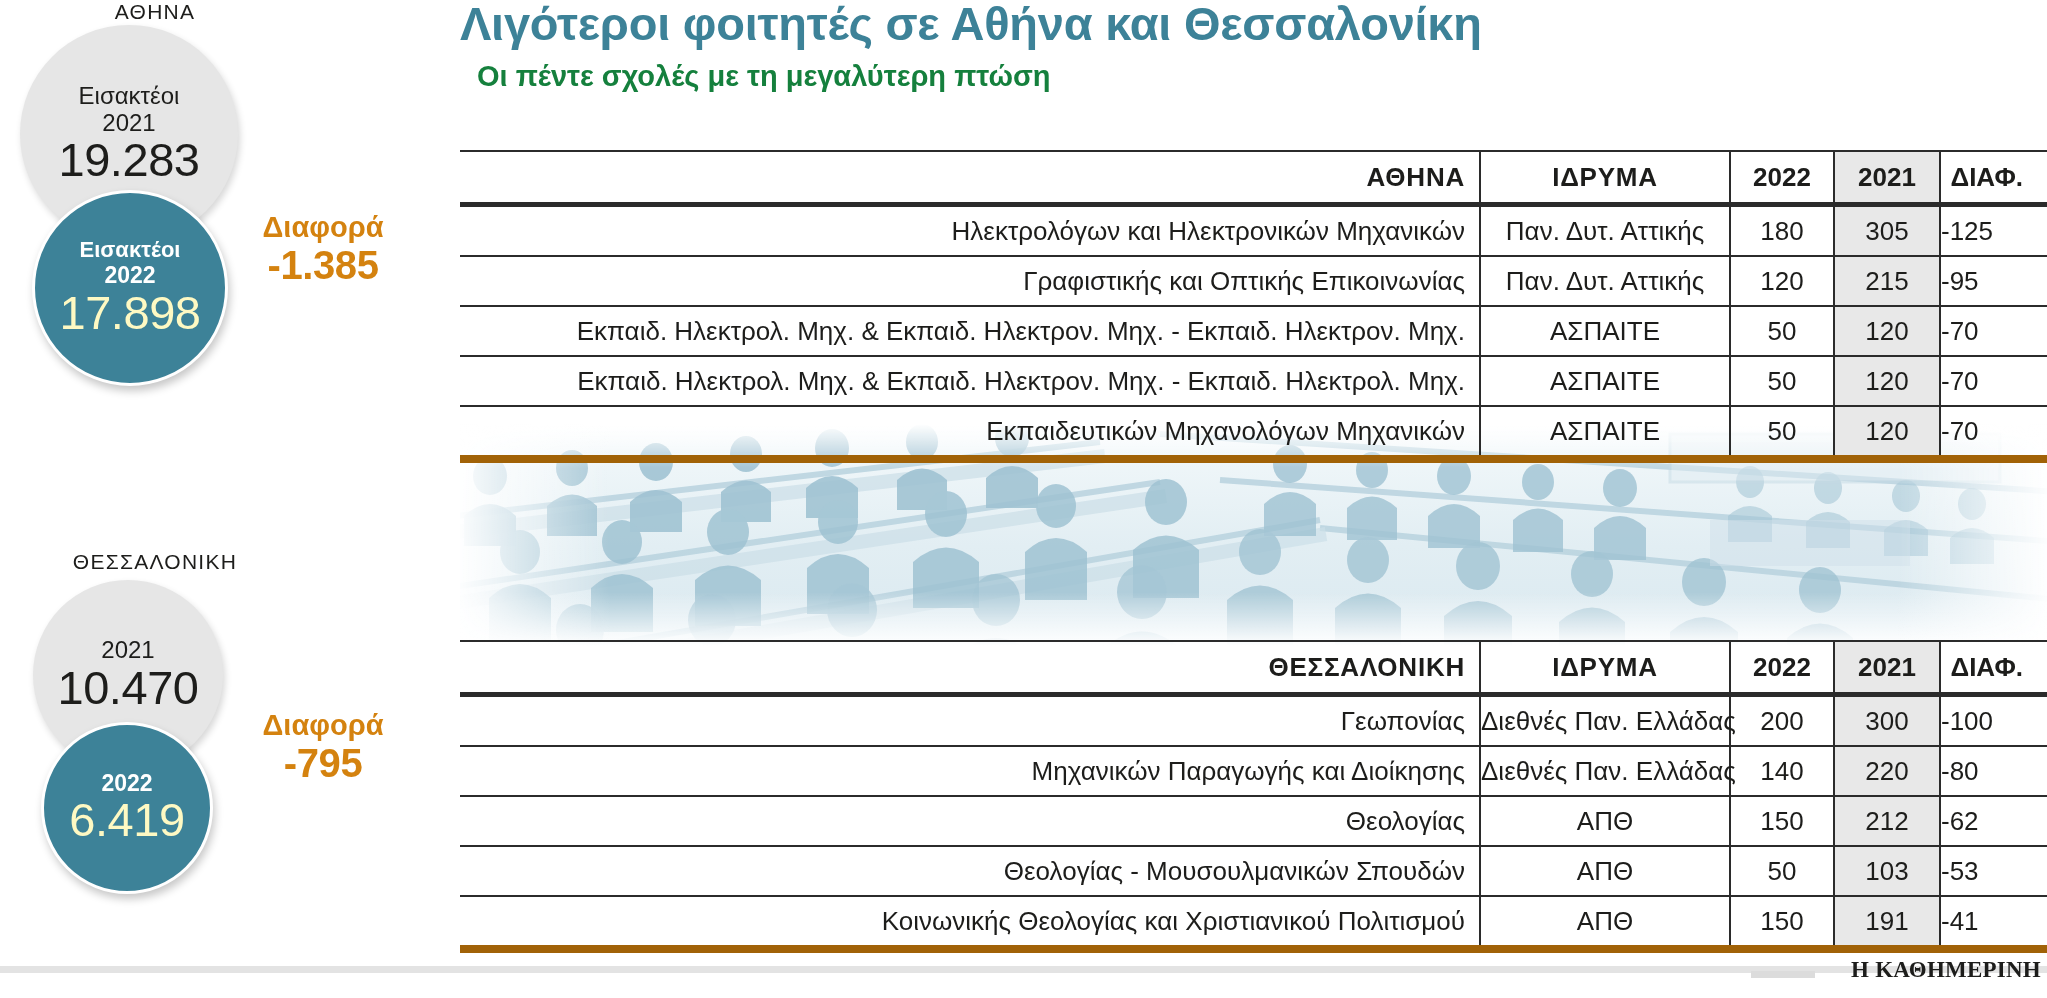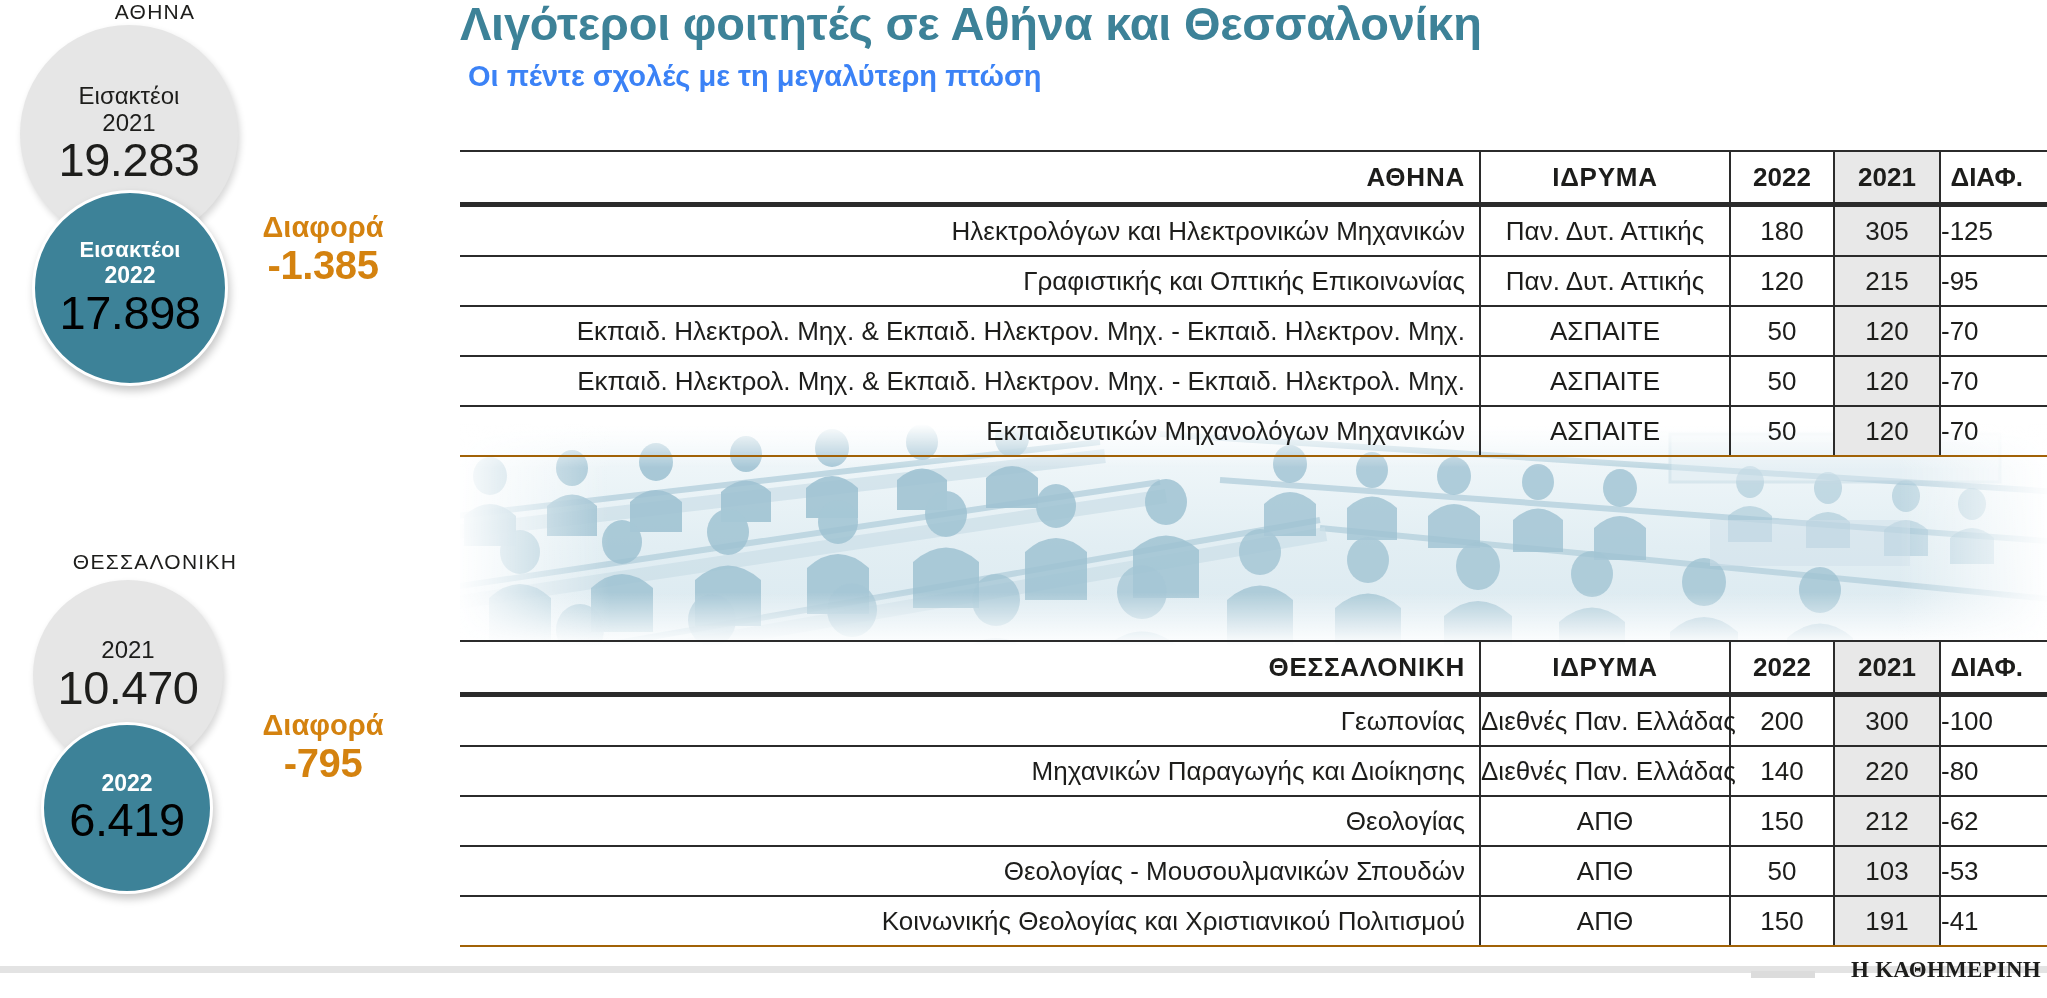--- a/index.html
+++ b/index.html
@@ -31,37 +31,37 @@
   .circle.teal{
     background:#3d8298;color:#ffffff;
     border:3px solid #ffffff;
     box-shadow:2px 5px 9px rgba(0,0,0,.22);
   }
   .c-cap{font-size:24px;line-height:1.12;font-weight:400;}
   .c-cap.bold{font-weight:700;font-size:22px;}
   .c-year{font-size:24px;line-height:1.12;font-weight:400;}
   .c-year.bold{font-weight:700;font-size:23px;}
   .c-val{font-size:47px;line-height:1.04;font-weight:400;letter-spacing:-.01em;}
-  .c-val.white{color:#000000;}
+  .c-val.white{color:#fef9c3;}
 
   .diff-box{position:absolute;text-align:center;color:#d4820f;}
   .diff-label{font-size:29px;font-weight:700;line-height:1.1;}
   .diff-value{font-size:40px;font-weight:700;line-height:1.05;letter-spacing:-.01em;}
 
   
   .right-col{position:absolute;left:460px;top:0;width:1587px;}
 
   .headline{
     position:absolute;left:0;top:-4px;width:1580px;
     font-size:47px;font-weight:700;color:#3d8298;letter-spacing:-.005em;
     white-space:nowrap;
   }
   .subhead{
-    position:absolute;left:8px;top:60px;
-    font-size:29px;font-weight:700;color:#3b82f6;white-space:nowrap;
+    position:absolute;left:17px;top:60px;
+    font-size:29px;font-weight:700;color:#15803d;white-space:nowrap;
   }
 
   
   table.grid{
     position:absolute;border-collapse:collapse;width:1587px;
     table-layout:fixed;
   }
   table.grid col.c-name{width:1020px;}
   table.grid col.c-inst{width:250px;}
   table.grid col.c-y22{width:104px;}
@@ -70,21 +70,21 @@
 
   table.grid th,table.grid td{
     padding:0;height:48px;vertical-align:middle;
     font-size:26px;color:#1d1d1b;font-weight:400;
     border-bottom:2px solid #2b2b2b;
     background:transparent;
   }
   table.grid thead th{
     font-weight:700;border-bottom:5px solid #2b2b2b;height:50px;
   }
-  table.grid tbody tr:last-child td{border-bottom:2px solid #a16207;}
+  table.grid tbody tr:last-child td{border-bottom:8px solid #a16207;}
 
   .cell-name{text-align:right;padding-right:14px !important;
     border-right:2px solid #2b2b2b;white-space:nowrap;overflow:hidden;}
   .cell-inst{text-align:center;border-right:2px solid #2b2b2b;white-space:nowrap;}
   .cell-y22{text-align:center;font-weight:700;color:#2b7d96;
     border-right:2px solid #2b2b2b;}
   .cell-y21{text-align:center;background:#e8e8e8 !important;
     border-right:2px solid #2b2b2b;}
   .cell-dif{font-weight:700;color:#d4820f;padding-right:24px !important;}
 

